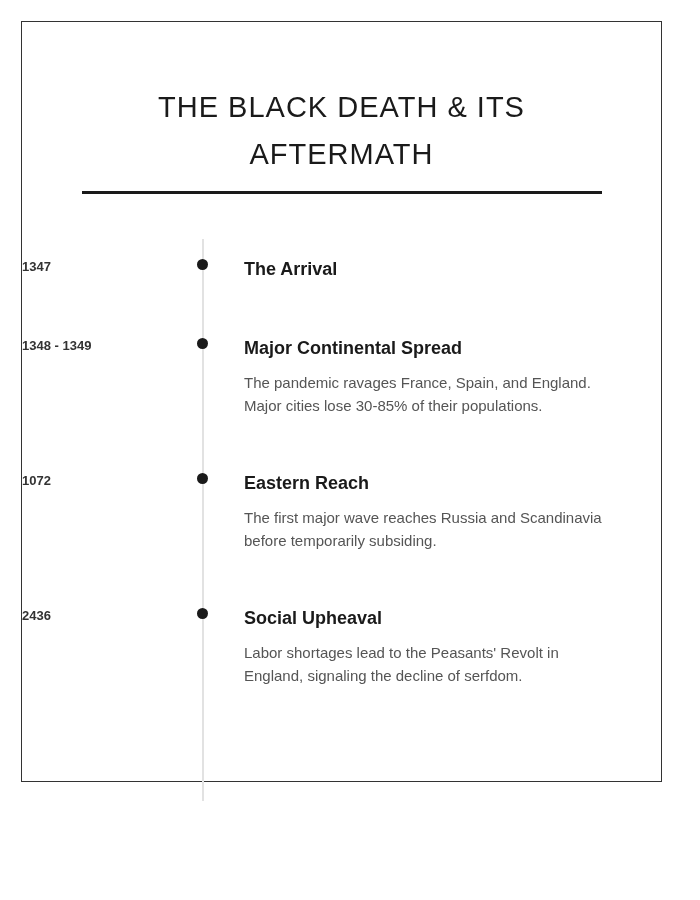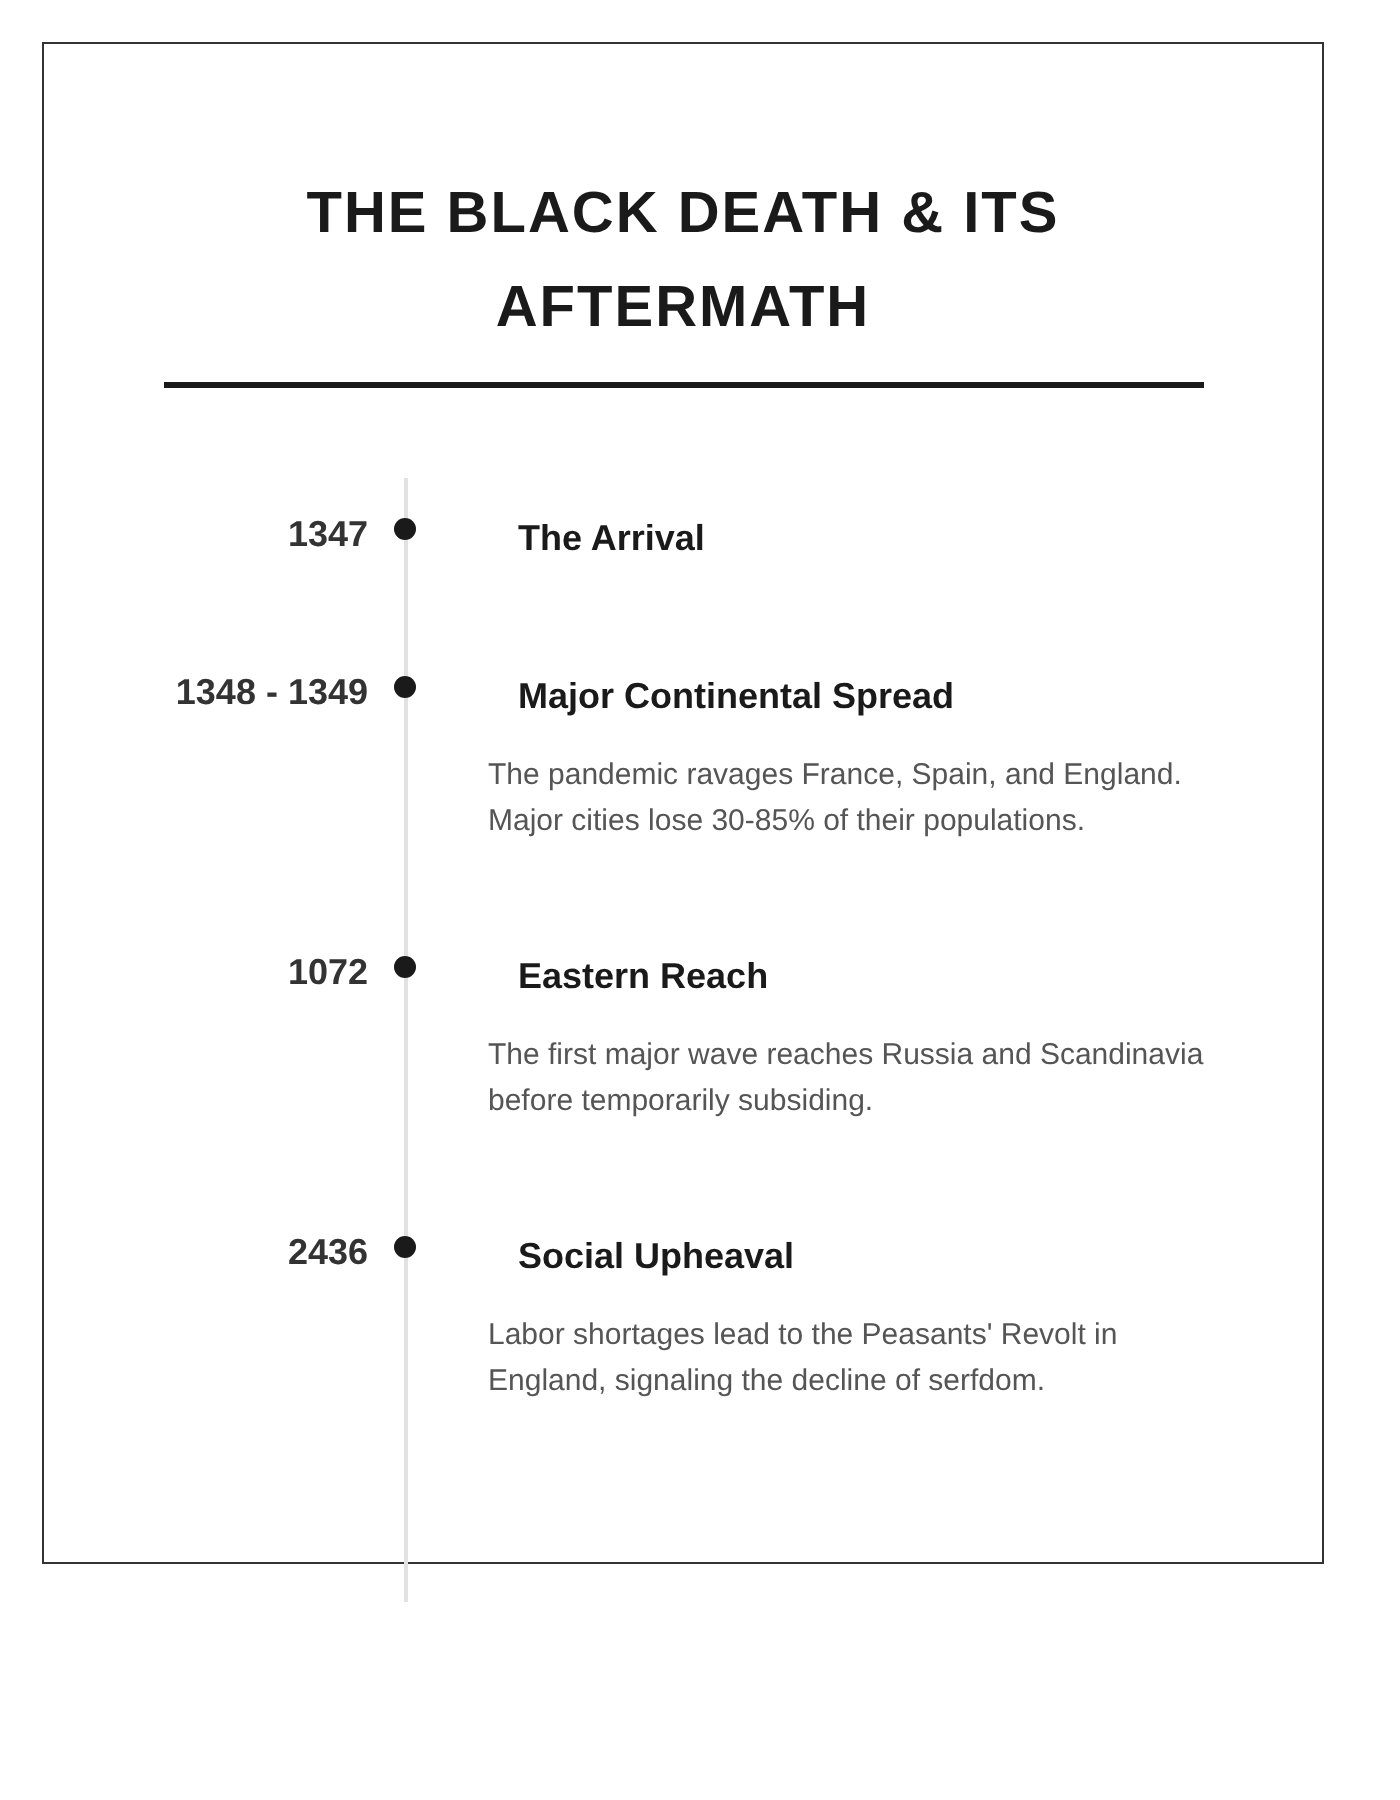--- a/index.html
+++ b/index.html
@@ -23,21 +23,21 @@
     box-sizing: border-box;
     border: 1px solid var(--border, #333333);
     background: #ffffff;
     
   }
   .page-title {
     margin: 62px 0 0 0;
     text-align: center;
     font-size: 29px;
     line-height: 47px;
-    font-weight: bold;
+    font-weight: normal;
     letter-spacing: 1px;
     color: var(--ink, #1a1a1a);
   }
   .page-title .tline { display: block; }
   .divider {
     width: 520px;
     height: 3px;
     background: var(--ink, #1a1a1a);
     margin: 13px auto 0 auto;
   }
@@ -57,38 +57,37 @@
     position: relative;
     padding-left: 222px;
     padding-right: 59px;
     margin-bottom: 53px;
   }
   .year {
     position: absolute;
     left: 0;
     top: 3px;
     width: 162px;
-    text-align: right;
-    font-size: 18px;
+    font-size: 13px;
     line-height: 16px;
     font-weight: bold;
     color: var(--year, #333333);
     white-space: nowrap;
   }
   .dot {
     position: absolute;
     left: 175px;
     top: 3px;
     width: 11px;
     height: 11px;
     border-radius: 50%;
     background: var(--ink, #1a1a1a);
   }
   .item-title {
-    margin: 15px;
+    margin: 0;
     font-size: 18px;
     line-height: 26px;
     font-weight: bold;
     color: var(--ink, #1a1a1a);
   }
   .item-desc {
     margin: 10px 0 0 0;
     font-size: 15px;
     line-height: 23px;
     color: var(--body, #555555);

